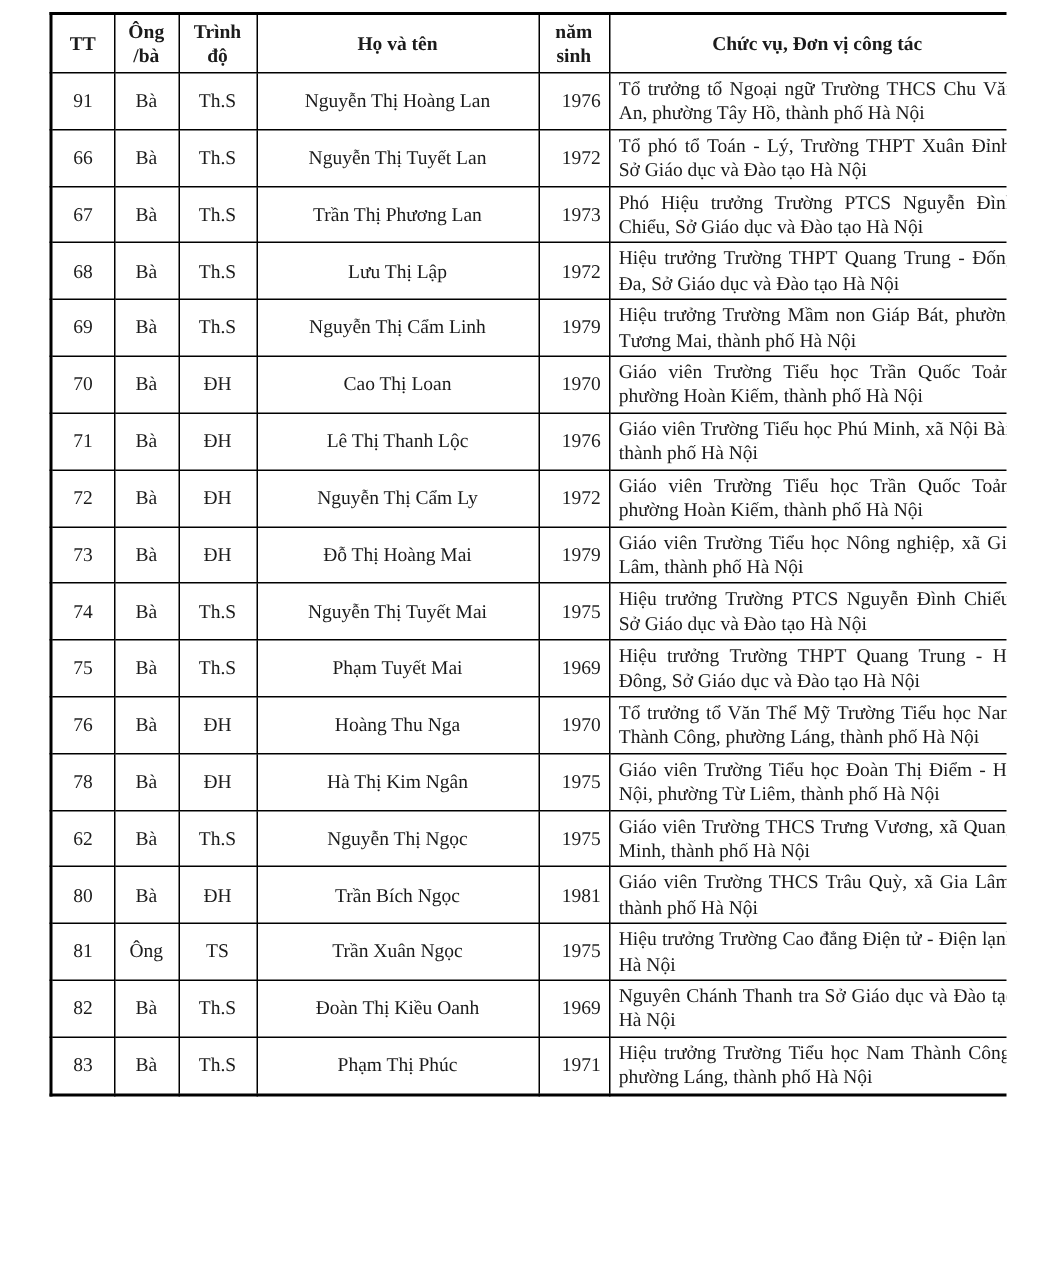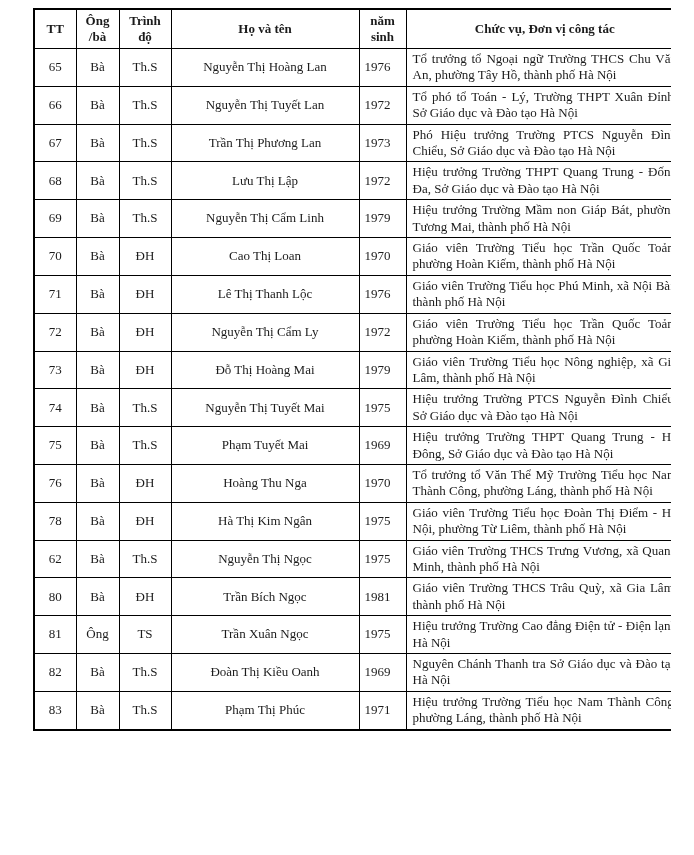--- a/index.html
+++ b/index.html
@@ -36,21 +36,21 @@
     font-weight: bold;
     text-align: center;
     padding: 2px 2px;
     line-height: 16px;
     height: 34px;
   }
   .col-tt     { width: 42px;  text-align: center; }
   .col-ongba  { width: 43px;  text-align: center; }
   .col-trinhdo{ width: 52px;  text-align: center; }
   .col-hoten  { width: 188px; text-align: center;  }
-  .col-namsinh{ width: 47px;  text-align: left; }
+  .col-namsinh{ width: 47px;  text-align: right; }
   .col-chucvu { width: 278px; text-align: justify; text-justify: inter-word; }
   td.col-chucvu { padding: 2px 6px; }
 </style>
 </head>
 <body>
 
 <div class="page">
   <table class="doc-table">
     <colgroup>
       <col class="col-tt">
@@ -65,21 +65,21 @@
           <th class="col-tt">TT</th>
           <th class="col-ongba">Ông /bà</th>
           <th class="col-trinhdo">Trình độ</th>
           <th class="col-hoten">Họ và tên</th>
           <th class="col-namsinh">năm sinh</th>
           <th class="col-chucvu">Chức vụ, Đơn vị công tác</th>
         </tr>
     </thead>
     <tbody id="table-body">
         <tr>
-          <td class="col-tt">65</td>
+          <td class="col-tt">91</td>
           <td class="col-ongba">Bà</td>
           <td class="col-trinhdo">Th.S</td>
           <td class="col-hoten">Nguyễn Thị Hoàng Lan</td>
           <td class="col-namsinh">1976</td>
           <td class="col-chucvu">Tổ trưởng tổ Ngoại ngữ Trường THCS Chu Văn An, phường Tây Hồ, thành phố Hà Nội</td>
         </tr>
         <tr>
           <td class="col-tt">66</td>
           <td class="col-ongba">Bà</td>
           <td class="col-trinhdo">Th.S</td>

